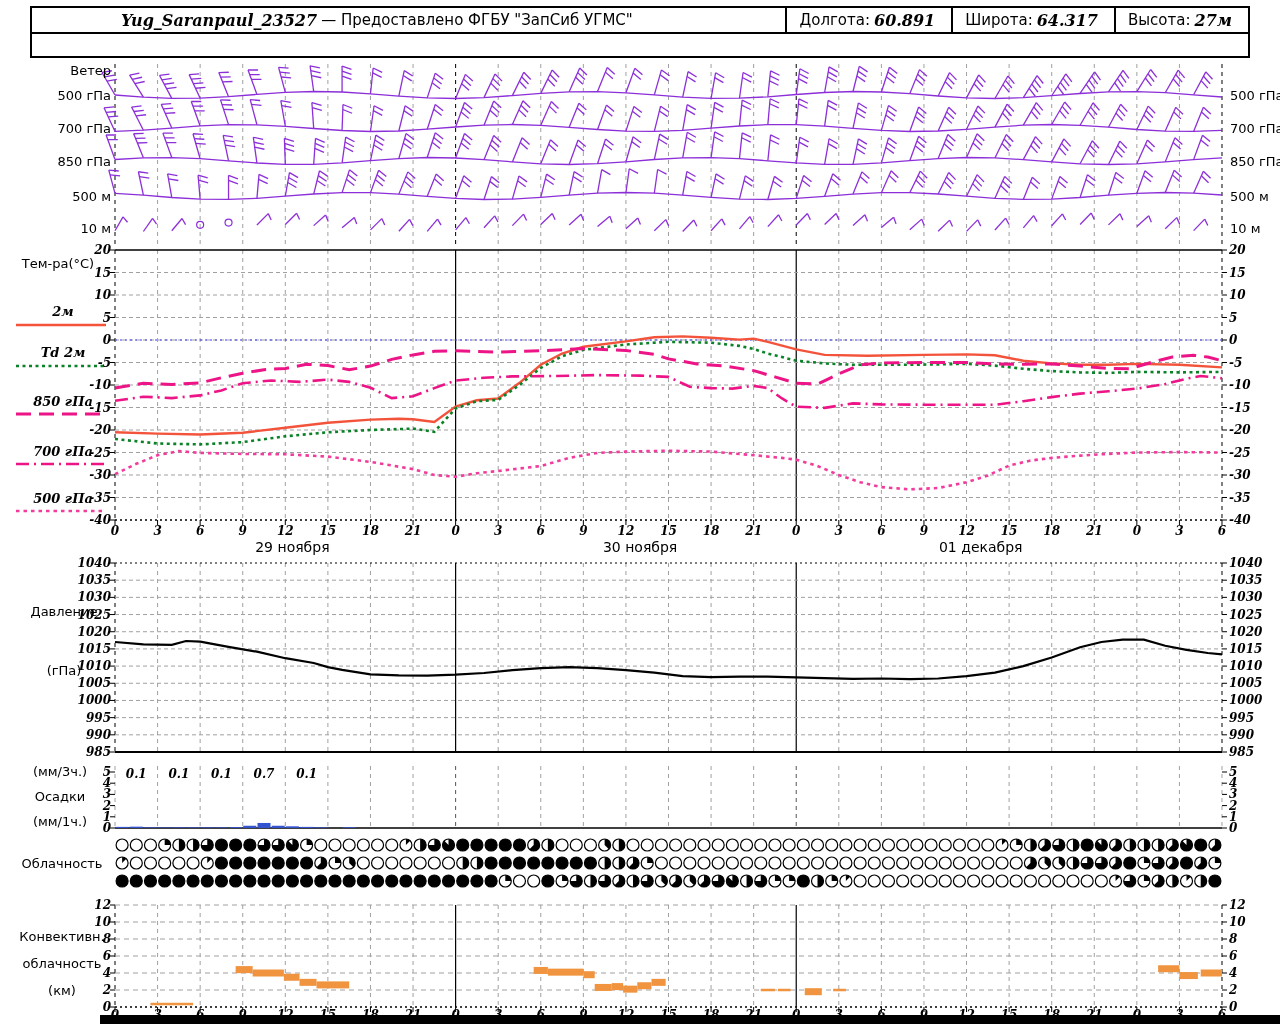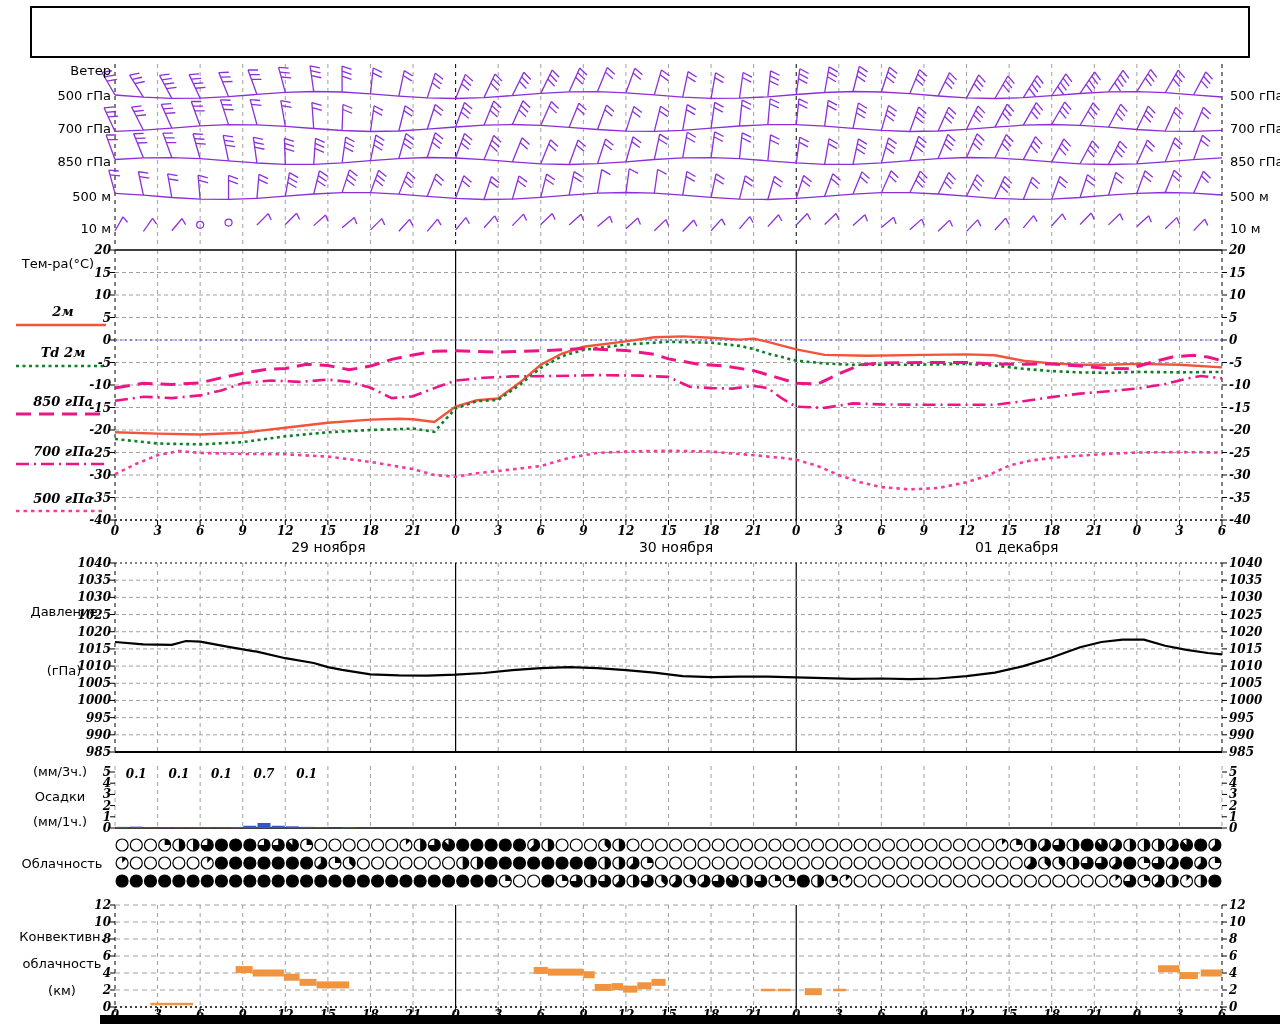--- a/index.html
+++ b/index.html
@@ -5,21 +5,21 @@
   html,body{margin:0;padding:0;background:#fff;}
   .page{position:relative;width:1280px;height:1024px;background:#fff;
         font-family:"DejaVu Sans",sans-serif;color:#000;overflow:hidden;}
   svg{position:absolute;left:0;top:0;}
   .lbl{position:absolute;transform:translate(-50%,-50%);white-space:nowrap;color:#000;}
   .lbl.r{transform:translate(-100%,-50%);}
   .lbl.l{transform:translate(0,-50%);}
   .tick{font:italic 700 12px "DejaVu Serif",serif;}
   .sec{font:13px "DejaVu Sans",sans-serif;text-align:right;}
   .legt{font:italic 700 13px "DejaVu Serif",serif;text-align:center;}
-  .date{font:14px "DejaVu Sans",sans-serif;margin-left:36px;}
+  .date{font:14px "DejaVu Sans",sans-serif;}
   .header{position:absolute;left:30px;top:6px;width:1220px;height:52px;
           border:2px solid #000;background:#fff;box-sizing:border-box;}
   .hrow{display:flex;align-items:center;height:24px;padding:0 12px;
         font:15px "DejaVu Sans",sans-serif;white-space:nowrap;}
   .hrow1{border-bottom:2px solid #000;padding-left:85px;}
   .hrow2{padding-left:40px;}
   .em{font:italic 700 16px "DejaVu Serif",serif;margin:0 4px;}
   .bold{font-weight:700;margin:0 4px;}
   .vsep{width:0;border-left:2px solid #000;align-self:stretch;margin:0 12px;}
   .mla{margin-left:auto;}
@@ -1322,20 +1322,33 @@
       <line x1="1119.9704368054183" y1="213.7413522237053" x2="1122.8167119281204" y2="220.1365627695659" stroke="#8c2fd8" stroke-width="1.3"></line>
       <line x1="1136.8456" y1="226.4589696135003" x2="1148.7359172076385" y2="215.75287991175855" stroke="#8c2fd8" stroke-width="1.3"></line>
       <line x1="1148.7359172076385" y1="215.75287991175855" x2="1151.3572688270826" y2="222.2435282374066" stroke="#8c2fd8" stroke-width="1.3"></line>
       <line x1="1165.2302" y1="228.70930978127845" x2="1176.7396368054183" y2="217.5947758539345" stroke="#8c2fd8" stroke-width="1.3"></line>
       <line x1="1176.7396368054183" y1="217.5947758539345" x2="1179.5859119281204" y2="223.9899863997951" stroke="#8c2fd8" stroke-width="1.3"></line>
       <line x1="1193.6148" y1="230.66172882036983" x2="1204.729333927344" y2="219.1522920149514" stroke="#8c2fd8" stroke-width="1.3"></line>
       <line x1="1204.729333927344" y1="219.1522920149514" x2="1207.7970648055023" y2="225.44427320208112" stroke="#8c2fd8" stroke-width="1.3"></line>
     </svg>
 
   <div class="header">
+    <div class="hrow hrow1">
+      <span class="em">Yug_Saranpaul_23527</span>
+      <span>— Предоставлено ФГБУ "ЗапСиб УГМС"</span>
+      <span class="vsep mla"></span>
+      <span>Долгота:</span>
+      <span class="em">60.891</span>
+      <span class="vsep"></span>
+      <span>Широта:</span>
+      <span class="em">64.317</span>
+      <span class="vsep"></span>
+      <span>Высота:</span>
+      <span class="em">27м</span>
+    </div>
   </div>
 
   <div class="lbl sec r" style="left:111px;top:70px">Ветер</div>
   <div class="lbl sec" style="left:58px;top:263px">Тем-ра(°C)</div>
   <div class="lbl legt" style="left:63px;top:311px">2м</div>
   <div class="lbl legt" style="left:63px;top:352px">Td  2м</div>
   <div class="lbl legt" style="left:63px;top:401px">850 гПа</div>
   <div class="lbl legt" style="left:63px;top:451px">700 гПа</div>
   <div class="lbl legt" style="left:63px;top:498px">500 гПа</div>
   <div class="lbl sec" style="left:64px;top:611px">Давление</div>

